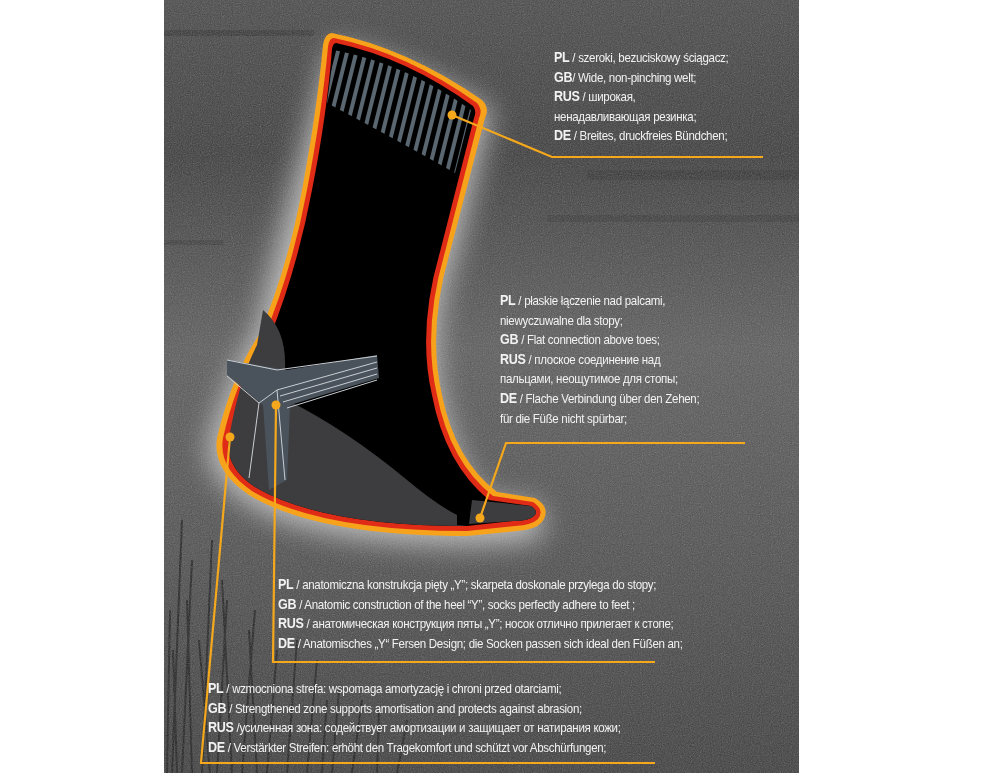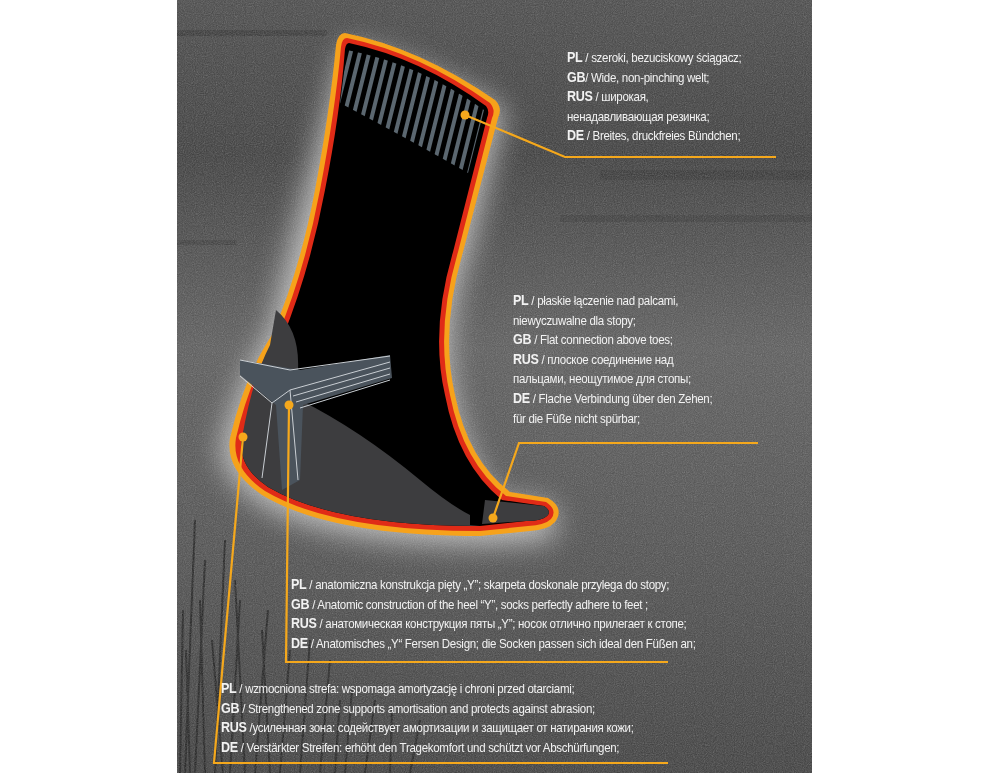--- a/index.html
+++ b/index.html
@@ -1,17 +1,17 @@
 <!DOCTYPE html>
 <html><head>
 <meta charset="utf-8">
 <style>
   html, body { margin:0; padding:0; background:#ffffff; }
   body { width:989px; height:773px; position:relative; overflow:hidden; }
-  #canvas { position:absolute; left:177px; top:0; width:635px; height:773px; overflow:hidden;
+  #canvas { position:absolute; left:164px; top:0; width:635px; height:773px; overflow:hidden;
     background: linear-gradient(180deg,#4a4a4a 0%,#3f3f3f 30%,#555 55%,#4b4b4b 75%,#3a3a3a 100%); }
   #art { position:absolute; left:0; top:0; }
   .block { position:absolute; color:#f2f2f2; font-family:"Liberation Sans", sans-serif;
     font-size:13.4px; line-height:18.6px; letter-spacing:-0.35px; transform:scaleX(0.86); transform-origin:left top; white-space:nowrap; }
   .block .ln { display:block; }
   .block b { font-weight:bold; font-size:14.6px; }
 </style>
 </head>
 <body>
 

